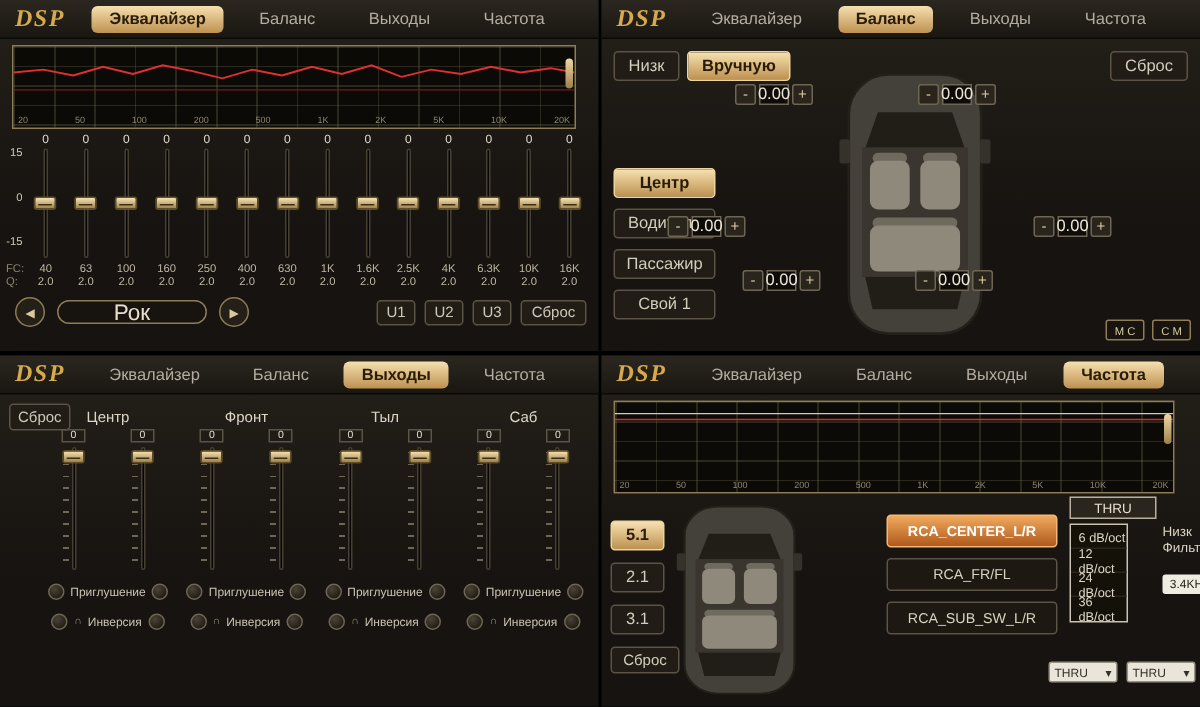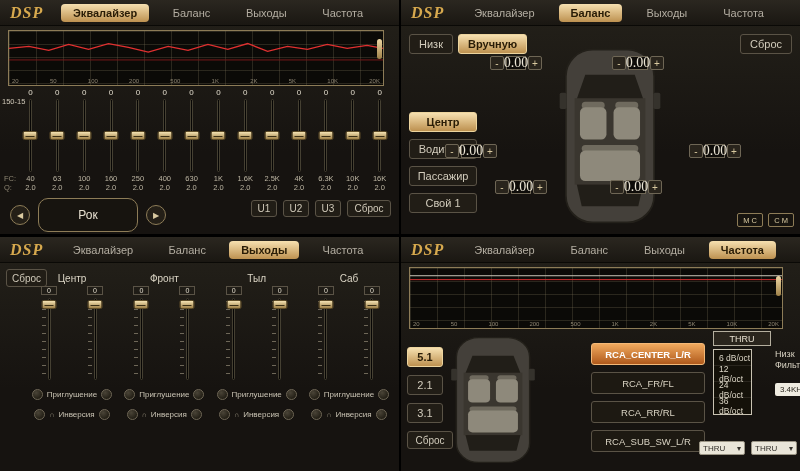--- a/index.html
+++ b/index.html
@@ -19,52 +19,52 @@
 
   .graph{position:absolute;background-color:#0b0a07;border:1px solid #8d7c57;
     background-image:repeating-linear-gradient(to right,rgba(125,115,88,.28) 0 1px,transparent 1px 27px),
                      repeating-linear-gradient(to bottom,rgba(125,115,88,.28) 0 1px,transparent 1px 13px);}
   #p1 .graph{left:8px;top:30px;width:376px;height:56px;}
   #p4 .graph{left:8px;top:30px;width:374px;height:62px;}
   .curve{position:absolute;inset:0;width:100%;height:100%;}
   .axis{position:absolute;left:3px;right:3px;bottom:0;display:flex;justify-content:space-between;font-size:6px;color:#8d8572;line-height:7px;}
   .grip{position:absolute;right:1px;top:8px;width:5px;height:20px;border-radius:3px;background:linear-gradient(#eed7a4,#9f8148);}
 
-  .eq-scale{position:absolute;left:2px;top:97px;height:68px;width:13px;display:flex;justify-content:space-between;font-size:7.5px;color:#cfc8b8;text-align:right;}
+  .eq-scale{position:absolute;left:2px;top:97px;height:68px;width:13px;display:flex;flex-direction:column;justify-content:space-between;font-size:7.5px;color:#cfc8b8;text-align:right;}
   .eq-bands{position:absolute;left:17px;right:6px;top:88px;height:84px;display:flex;}
   .band{flex:1;display:flex;flex-direction:column;align-items:center;}
   .gain{font-size:8px;color:#e0dacb;height:9px;line-height:9px;}
   .track{position:relative;width:3px;flex:1;margin-top:2px;background:#060504;border:1px solid #454032;border-radius:2px;}
   .handle{position:absolute;left:50%;transform:translateX(-50%);width:15px;height:9px;background:linear-gradient(#f4e2b2,#9f8148);border:1px solid #5f4d28;border-radius:2px;}
   .handle::after{content:"";position:absolute;left:2px;right:2px;top:4px;height:1px;background:#3a2f16;}
   .track .handle{top:calc(50% - 5px);}
   .eq-row{position:absolute;left:4px;right:6px;display:flex;align-items:center;font-size:7.5px;color:#bdb6a3;}
   #fc-row{top:174px;}
   #q-row{top:183px;}
   .eq-row .lab{width:13px;color:#8d8572;}
   .eq-row .cell{flex:1;text-align:center;}
   .preset-bar{position:absolute;left:10px;top:198px;display:flex;align-items:center;gap:8px;}
   .arrow{width:20px;height:20px;border-radius:50%;background:#241f17;border:1px solid #8d7c57;color:#d9c9a0;font-size:8px;display:flex;align-items:center;justify-content:center;}
-  .preset{width:100px;height:34px;border-radius:10px;background:#17140f;border:1px solid #8d7c57;color:#e6dfcf;font-size:12px;display:flex;align-items:center;justify-content:center;}
+  .preset{width:100px;height:16px;border-radius:10px;background:#17140f;border:1px solid #8d7c57;color:#e6dfcf;font-size:15px;display:flex;align-items:center;justify-content:center;}
   .mem-bar{position:absolute;right:8px;top:200px;display:flex;gap:6px;}
   .sbtn{height:17px;min-width:26px;background:#211d16;border:1px solid #5a5346;border-radius:3px;color:#cfc8b8;font-size:10px;padding:0 5px;}
   .sbtn.wide{min-width:44px;}
 
   .btn{height:20px;background:#211d16;border:1px solid #5a5346;border-radius:3px;color:#d2ccbc;font-size:11px;padding:0 9px;display:inline-flex;align-items:center;justify-content:center;}
   .btn.gold{background:linear-gradient(#f6e0b0,#bd9150);color:#291c06;border-color:#ecd49e;font-weight:bold;}
   #auto-btn{position:absolute;left:8px;top:34px;}
   #manual-btn{position:absolute;left:57px;top:34px;}
   #bal-reset{position:absolute;right:8px;top:34px;}
   .pos-col{position:absolute;left:8px;top:112px;display:flex;flex-direction:column;gap:7px;}
   .pos-col .btn{width:68px;}
   .car{position:absolute;}
   #p2 .car{left:156px;top:46px;width:106px;height:180px;}
   .delay{position:absolute;display:flex;align-items:center;gap:2px;}
   .d-btn{width:14px;height:14px;background:#29241c;border:1px solid #6e6655;border-radius:2px;color:#d9c9a0;font-size:10px;line-height:11px;padding:0;}
-  .d-val{width:20px;height:14px;background:#0e0c09;border:1px solid #6e6655;color:#eae4d4;font-size:14px;display:flex;align-items:center;justify-content:center;font-family:Liberation Serif, serif;}
+  .d-val{width:20px;height:14px;background:#0e0c09;border:1px solid #6e6655;color:#eae4d4;font-size:11px;display:flex;align-items:center;justify-content:center;}
   .mc-bar{position:absolute;right:6px;bottom:7px;display:flex;gap:5px;}
   .mc-bar button{width:26px;height:14px;background:#17140f;border:1px solid #8d7c57;border-radius:2px;color:#d9cba2;font-size:7.5px;padding:0;}
 
   #out-reset{position:absolute;left:6px;top:32px;height:18px;font-size:10px;}
   #out-groups{position:absolute;left:28px;right:6px;top:36px;display:flex;justify-content:space-between;}
   .out-group{display:flex;flex-direction:column;align-items:center;width:88px;}
   .g-name{font-size:10px;color:#dcd6c6;height:13px;}
   .g-sliders{display:flex;gap:30px;}
   .o-col{display:flex;flex-direction:column;align-items:center;}
   .o-val{width:16px;height:9px;border:1px solid #5a5346;color:#e0dacb;font-size:7px;line-height:8px;text-align:center;margin-bottom:3px;}
@@ -505,21 +505,20 @@
     <rect x="26" y="68" width="30" height="36" rx="6" fill="#8e897b"></rect>
     <rect x="66" y="62" width="26" height="8" rx="4" fill="#6f6a5e"></rect>
     <rect x="64" y="68" width="30" height="36" rx="6" fill="#8e897b"></rect>
     <rect x="28" y="110" width="64" height="8" rx="4" fill="#6f6a5e"></rect>
     <rect x="26" y="116" width="68" height="34" rx="6" fill="#8e897b"></rect>
   </svg>
 </div>
   <div id="rca-col">
       <button class="rca-btn active">RCA_CENTER_L/R</button>
       <button class="rca-btn">RCA_FR/FL</button>
-      <button class="rca-btn">RCA_RR/RL</button>
       <button class="rca-btn">RCA_SUB_SW_L/R</button>
     </div>
   <div id="slope-box">THRU</div>
   <div id="slope-list">
       <div class="slope-item">6 dB/oct</div>
       <div class="slope-item">12 dB/oct</div>
       <div class="slope-item">24 dB/oct</div>
       <div class="slope-item">36 dB/oct</div>
     </div>
   <div class="flt">

